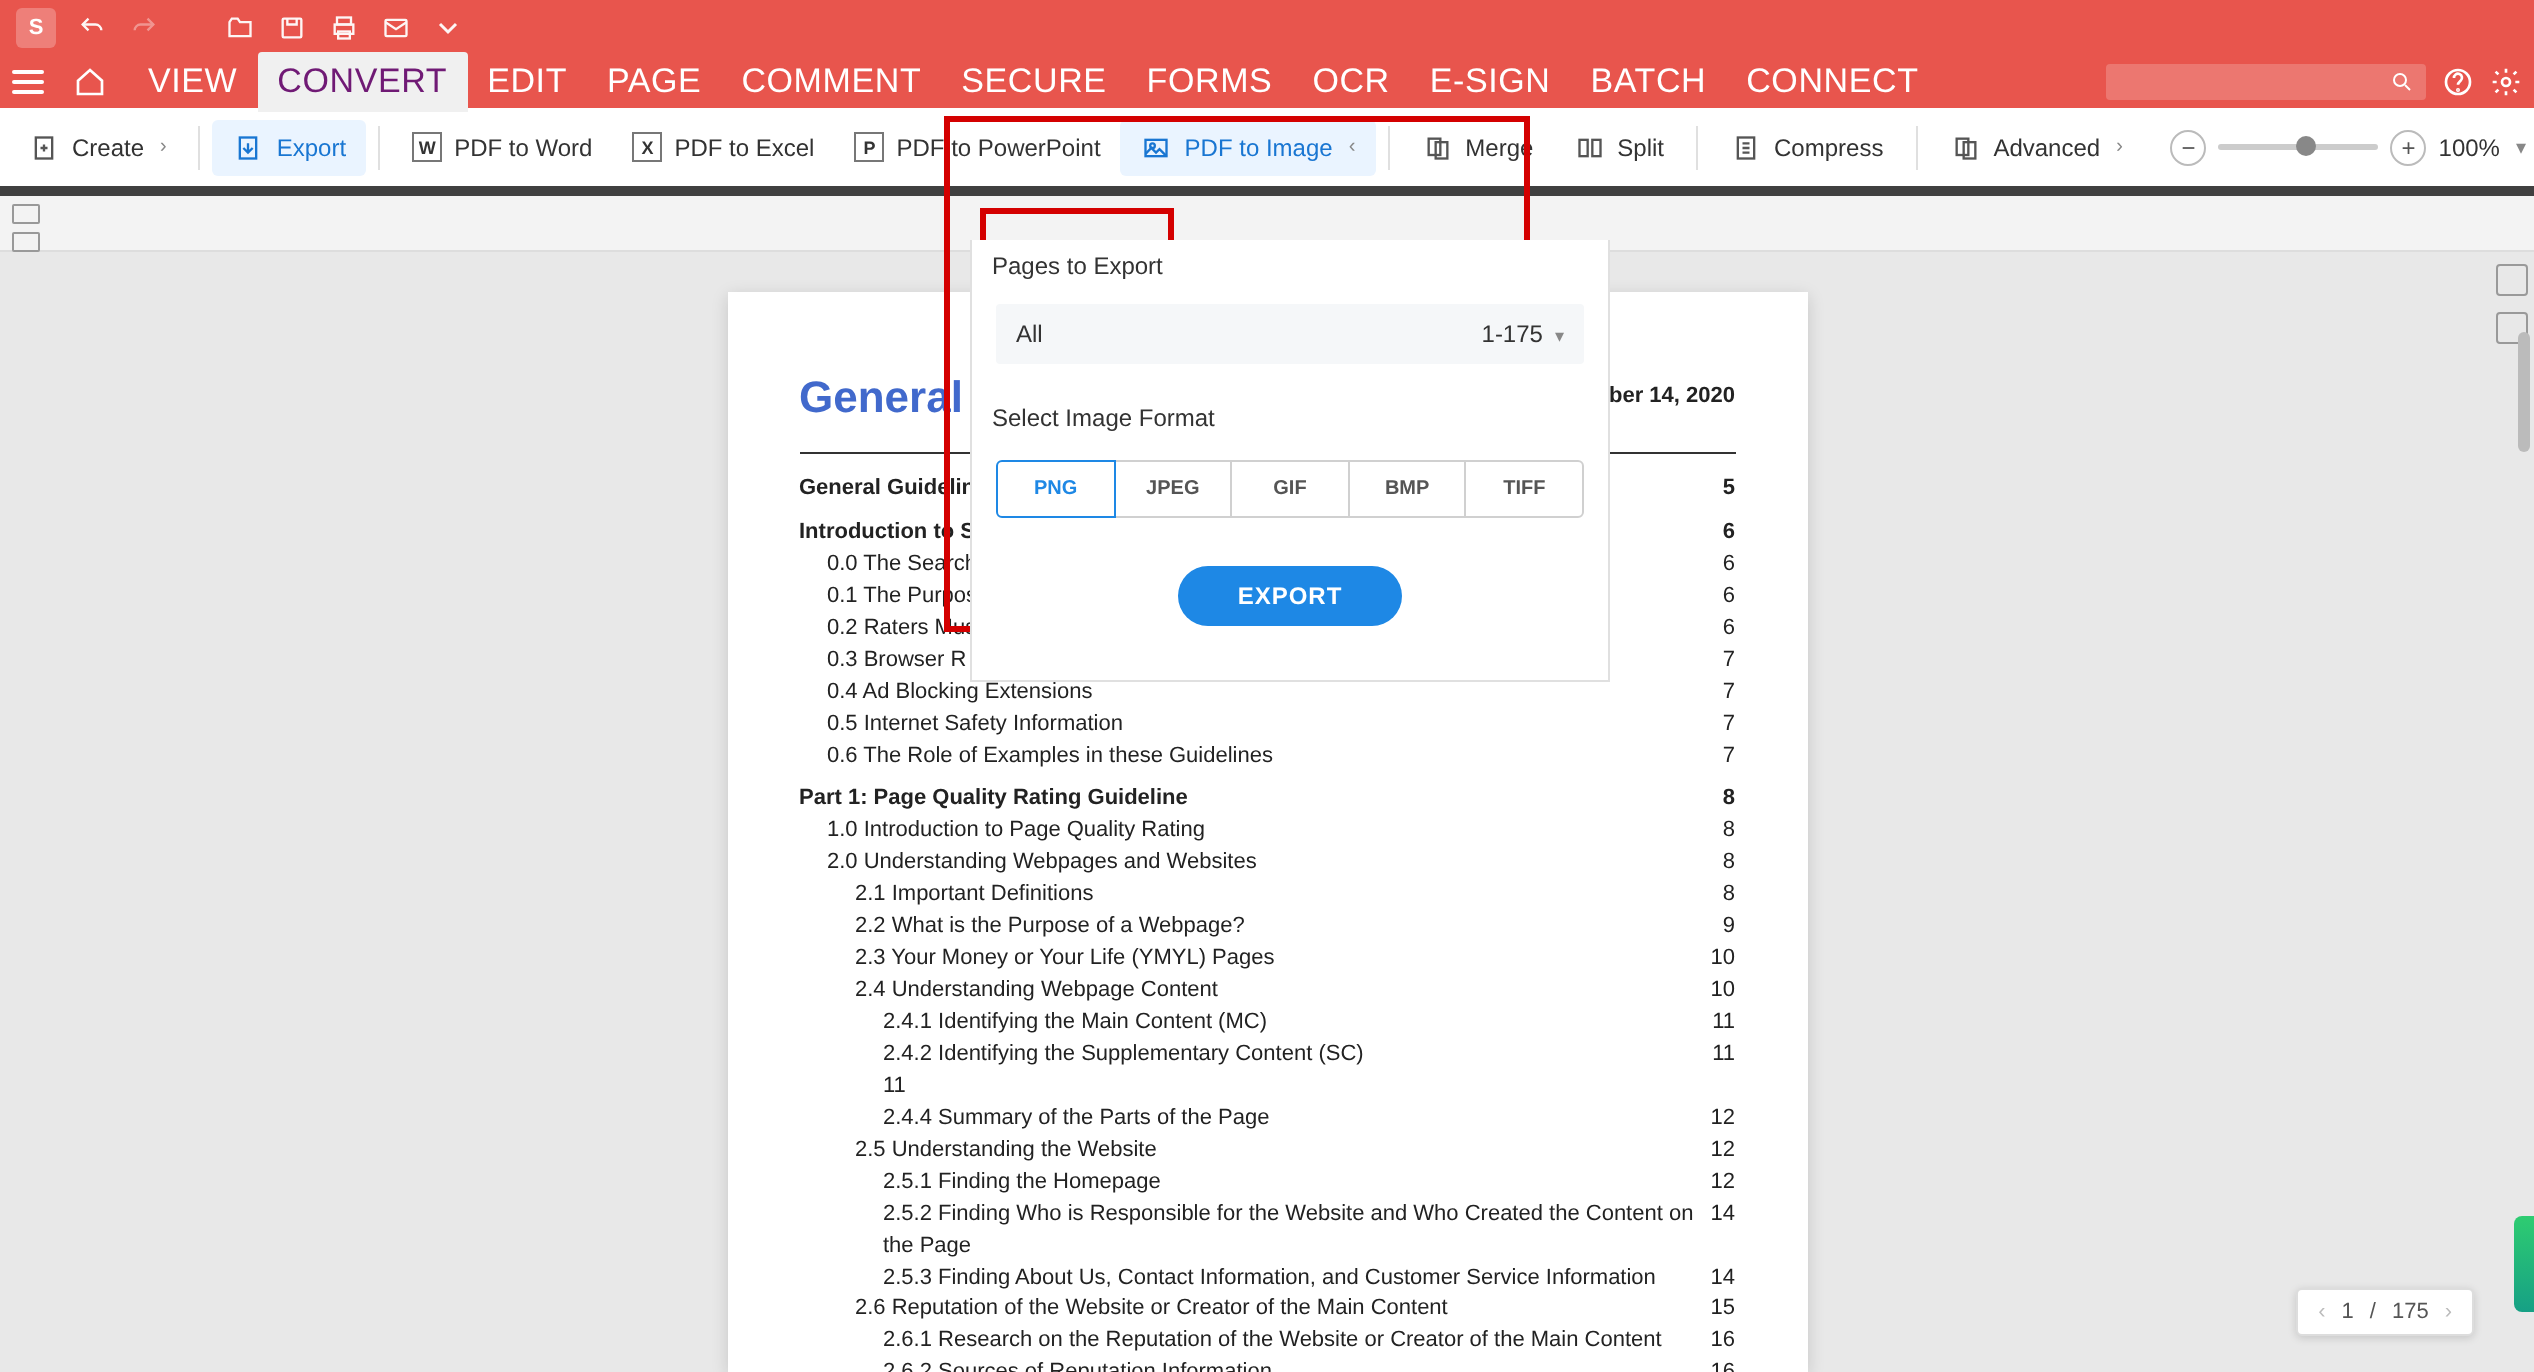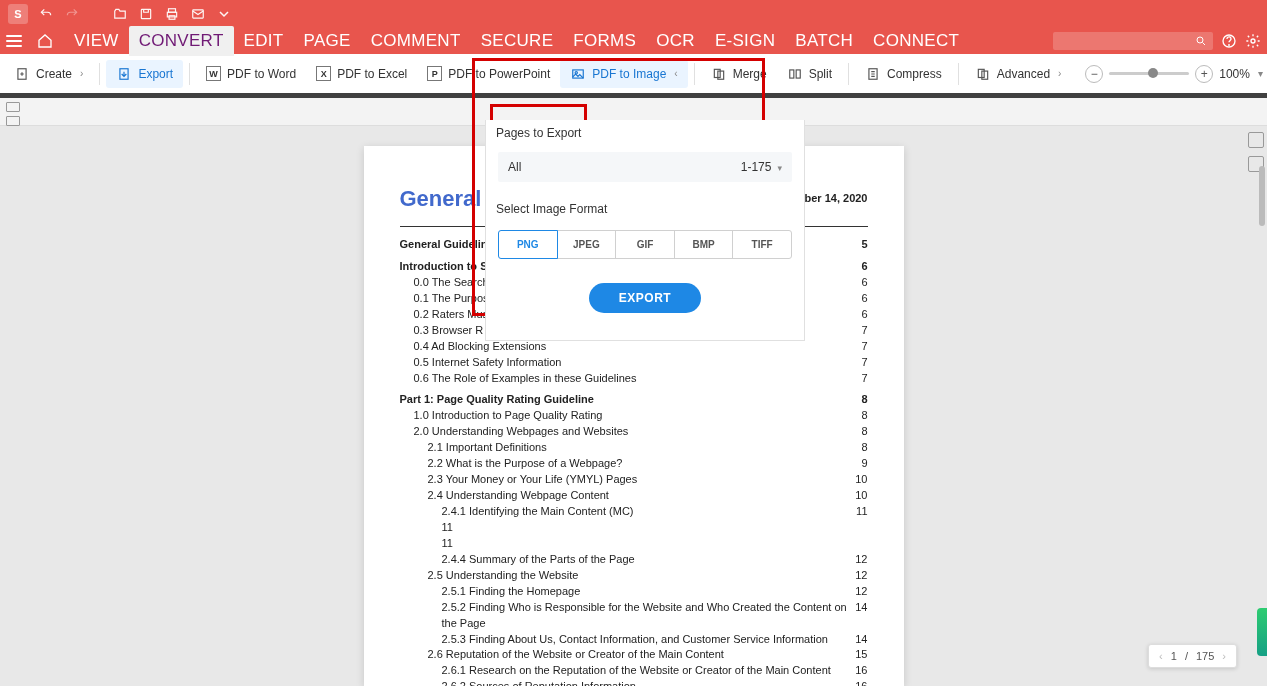--- a/index.html
+++ b/index.html
@@ -363,20 +363,21 @@
         </div>
         <div class="toc-row ind2">
           <span>2.4 Understanding Webpage Content</span>
           <span>10</span>
         </div>
         <div class="toc-row ind3">
           <span>2.4.1 Identifying the Main Content (MC)</span>
           <span>11</span>
         </div>
         <div class="toc-row ind3">
+          <span>2.4.2 Identifying the Supplementary Content (SC)</span>
           <span>11</span>
         </div>
         <div class="toc-row ind3">
           <span>11</span>
         </div>
         <div class="toc-row ind3">
           <span>2.4.4 Summary of the Parts of the Page</span>
           <span>12</span>
         </div>
         <div class="toc-row ind2">

